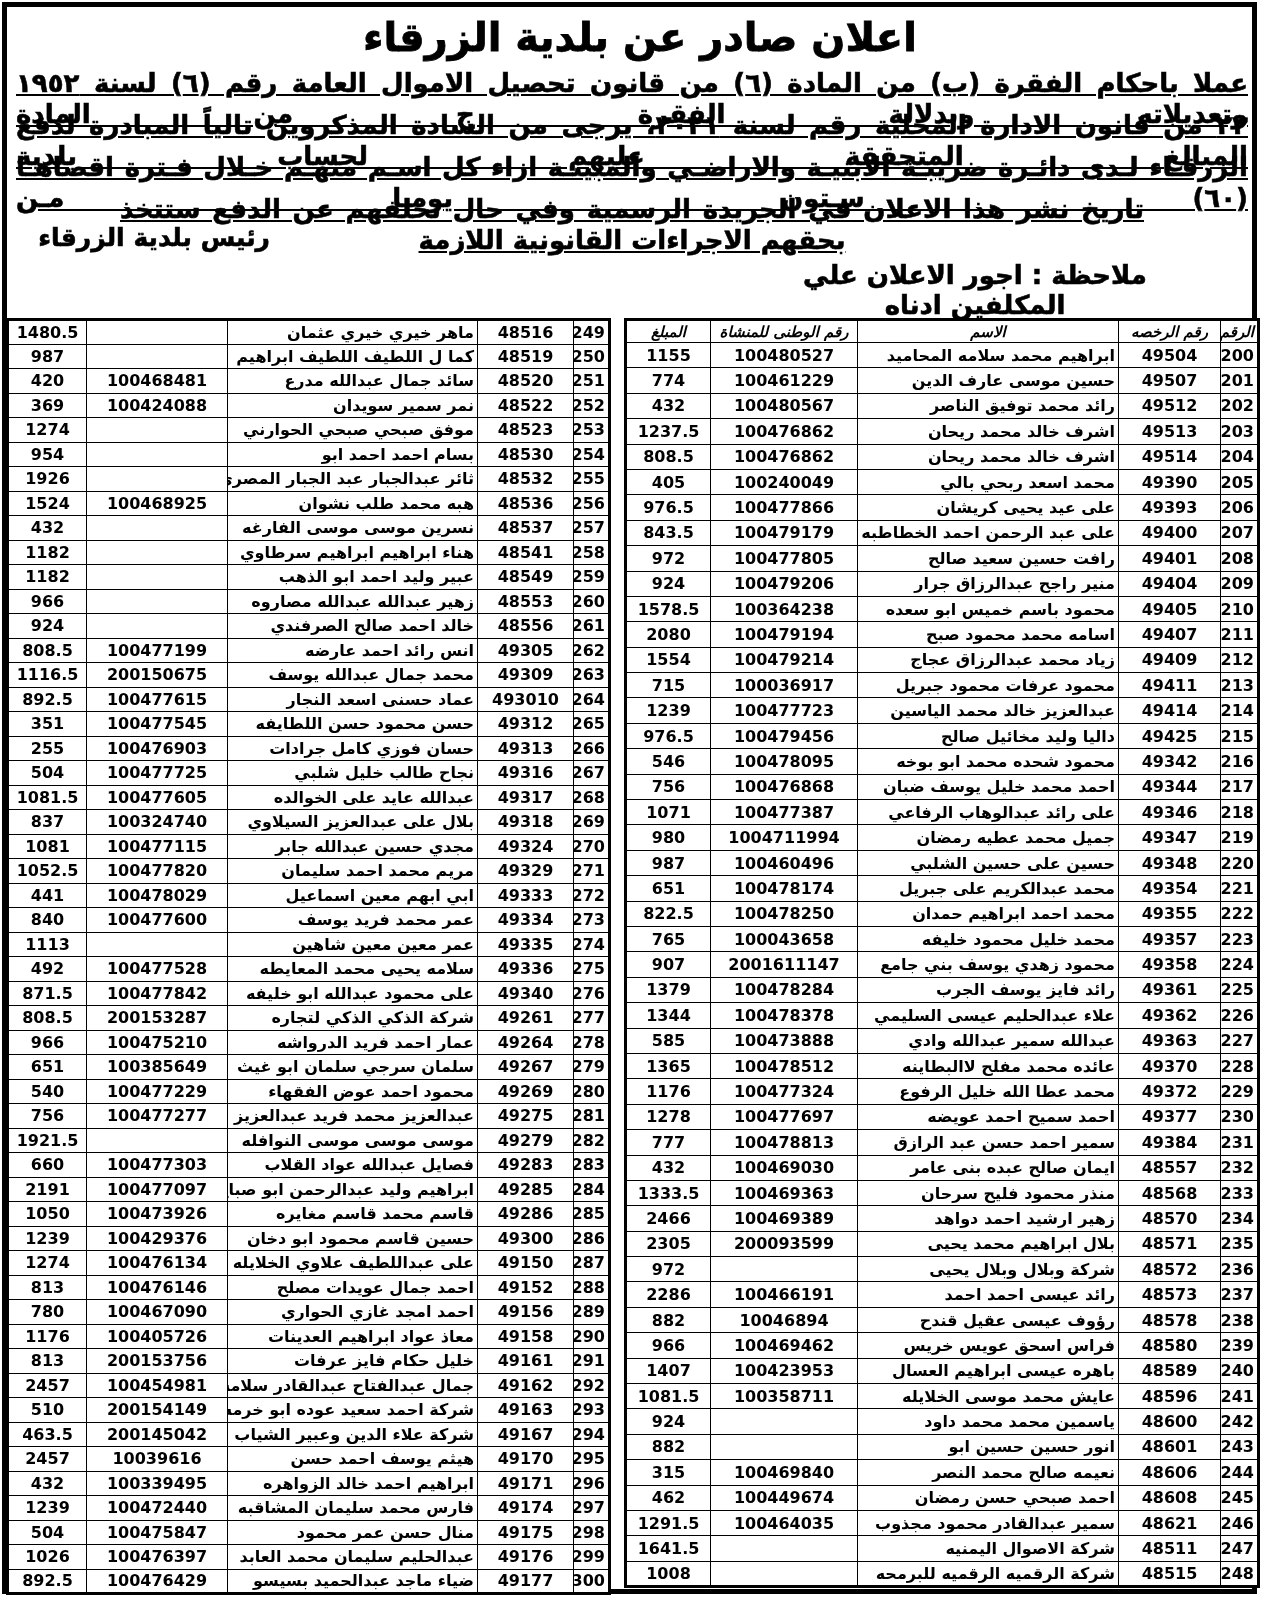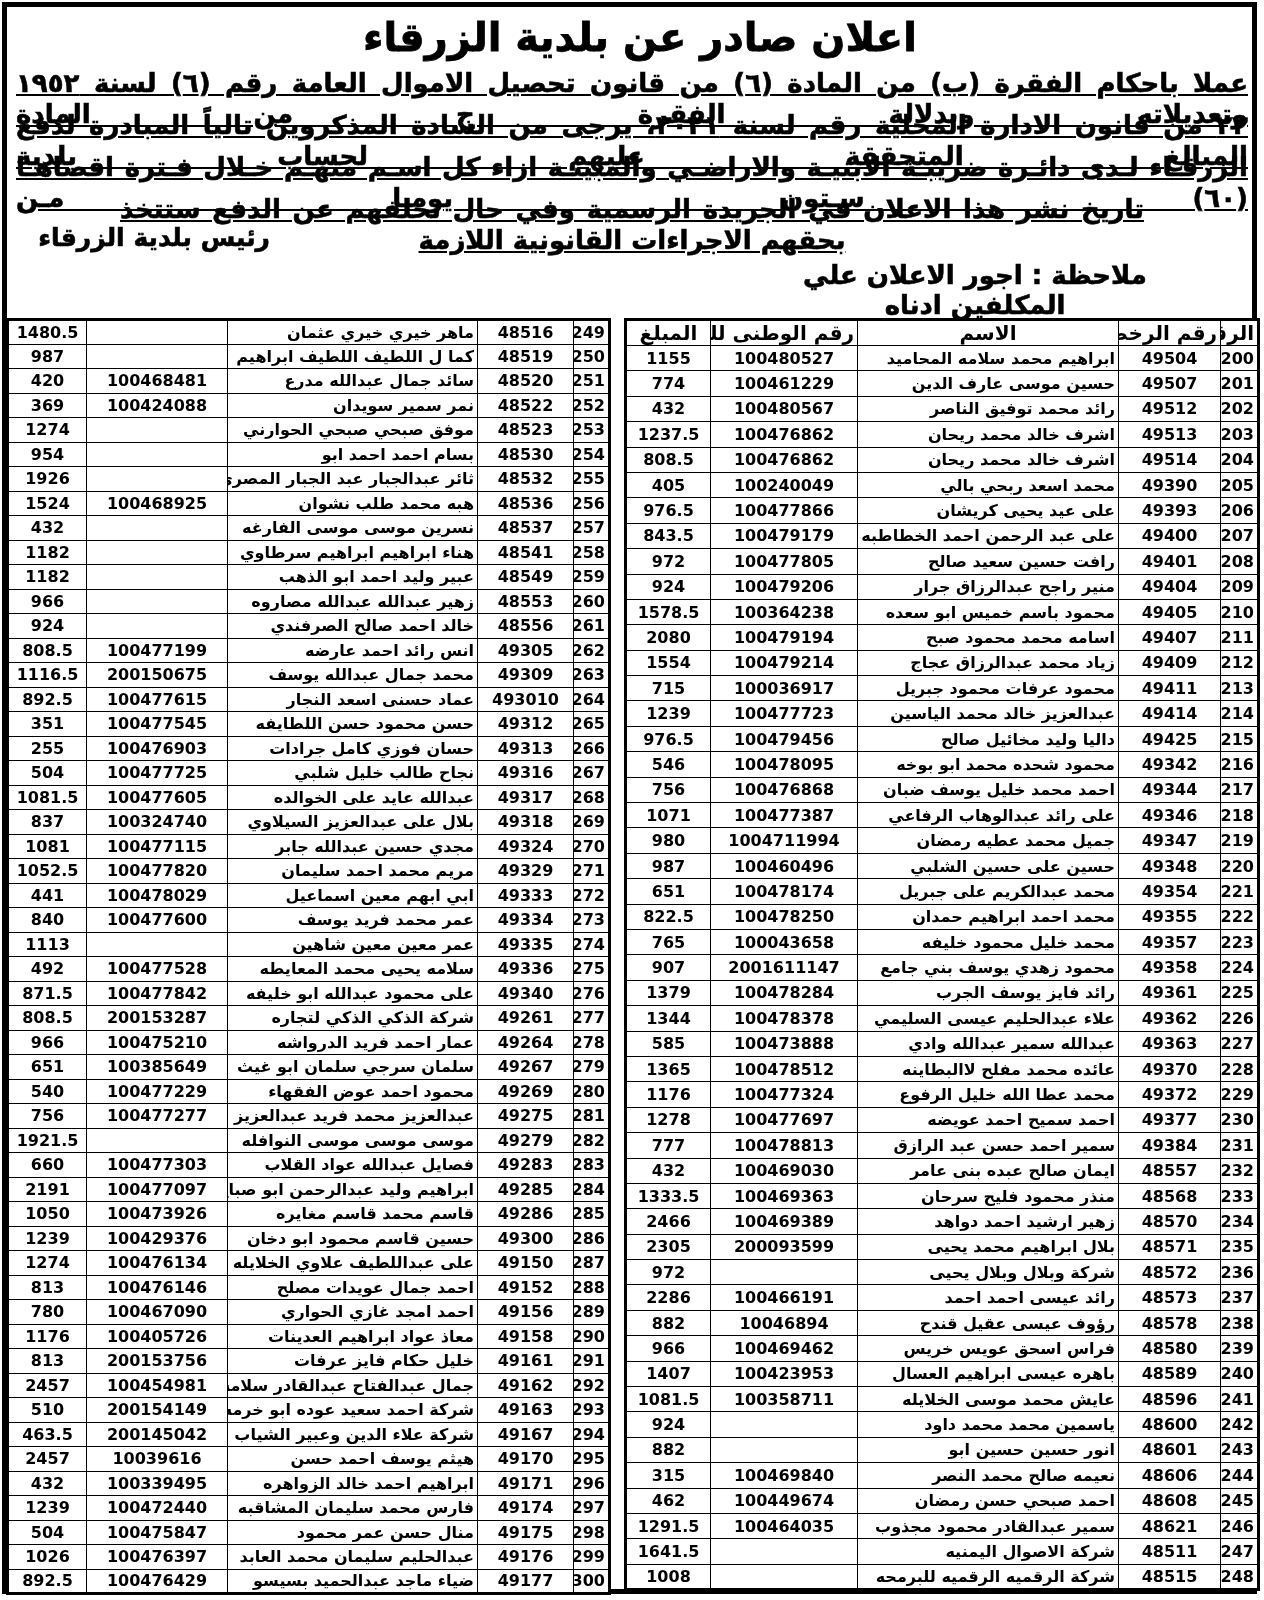--- a/index.html
+++ b/index.html
@@ -17,21 +17,21 @@
   .pl0{top:68px}.pl1{top:110px}.pl2{top:152px}
   .pl3{top:194px;text-align-last:center;left:120px;width:1024px;}
   .signature{position:absolute;top:224px;left:10px;width:260px;
     direction:rtl;font-size:25px;font-weight:bold;line-height:1.1;-webkit-text-stroke:0.6px #000;}
   .note{position:absolute;top:260px;left:790px;width:370px;text-align:center;direction:rtl;
     font-size:26px;font-weight:bold;-webkit-text-stroke:0.6px #000;}
   .tbl{position:absolute;top:318px;border-collapse:collapse;table-layout:fixed;
     direction:rtl;background:#fff;border:3px solid #000;}
   .tbl td,.tbl th{border:1.5px solid #000;padding:0 3px;font-weight:bold;
     overflow:hidden;white-space:nowrap;box-sizing:border-box;}
-  .tbl th{font-size:20px;text-align:center;height:22px;}
+  .tbl th{font-size:15px;text-align:center;height:22px;font-style:italic;}
   .tbl td{font-size:16px;text-align:center;}
   .tbl td.c2{text-align:right;}
   #left-table{left:6px;width:602px;}
   #right-table{left:624px;width:633px;}
   #left-table tr{height:24.5px;}
   #right-table tr{height:25.4px;}
   #right-table thead tr{height:23px;}
 </style>
 </head>
 <body>

